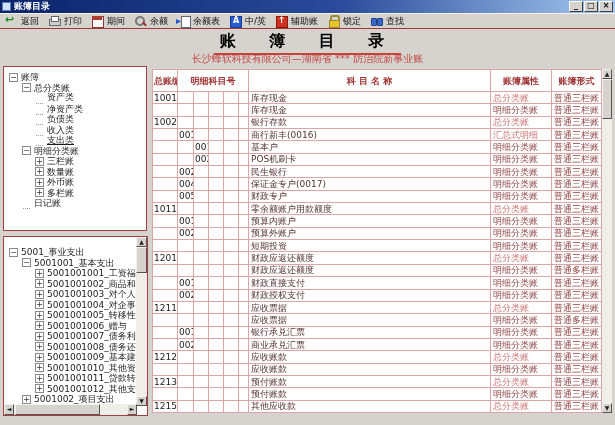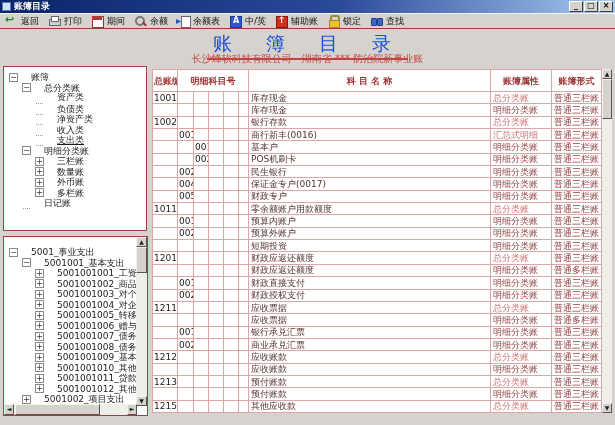--- a/index.html
+++ b/index.html
@@ -45,38 +45,38 @@
   .language-icon::after { content:"A"; position:absolute; left:4px; top:1px; color:#fff; font-size:8px; font-weight:bold; }
   .aux-ledger-icon::before{ content:""; position:absolute; left:1px; top:1px; width:10px; height:10px; background:#d03020; border:1px solid #8a1808; }
   .aux-ledger-icon::after { content:"↑"; position:absolute; left:3px; top:0px; color:#fff; font-size:9px; font-weight:bold; }
   .lock-icon::before{ content:""; position:absolute; left:3px; top:0px; width:6px; height:5px; border:2px solid #9a8a30; border-bottom:none; border-radius:3px 3px 0 0; }
   .lock-icon::after { content:""; position:absolute; left:2px; top:5px; width:9px; height:6px; background:#e8c32a; border:1px solid #9a8a30; }
   .find-icon::before{ content:""; position:absolute; left:1px; top:3px; width:4px; height:6px; background:#3a66c8; border:1px solid #223f88; border-radius:1px; }
   .find-icon::after { content:""; position:absolute; left:7px; top:3px; width:4px; height:6px; background:#3a66c8; border:1px solid #223f88; border-radius:1px; }
   
   .doc-title-wrap { position:absolute; left:0; top:31px; width:615px; text-align:center; }
   .doc-title {
-    display:inline-block; color:#1d4ed8; font-size:19px; font-weight:normal;
+    display:inline-block; color:#000000; font-size:16px; font-weight:bold;
     letter-spacing:11px; word-spacing:6px; border-bottom:2px solid #c6403c; padding:0 6px 1px 6px;
   }
   .doc-subtitle { position:absolute; left:0; top:52px; width:615px; text-align:center; color:#c14a46; font-size:10px; }
   
   .panel {
     position:absolute; background:#fff; border:1px solid #a04040; overflow:hidden;
   }
   #books-panel    { left:3px; top:66px;  width:144px; height:165px; padding:5px 0 0 2px; }
   #subjects-panel { left:3px; top:236px; width:145px; height:180px; padding:10px 0 0 2px; }
   .titem { height:10.5px; line-height:10.5px; white-space:nowrap; color:#1c1c1c; display:flex; align-items:center; }
   .tbox {
     width:9px; height:9px; min-width:9px; border:1px solid #8a8a8a; background:#fff;
     font-size:8px; line-height:7px; text-align:center; color:#333; margin-right:3px; display:inline-block;
   }
   .tspace { width:12px; min-width:12px; display:inline-block; position:relative; }
   .tspace::before { content:""; position:absolute; left:1px; top:5px; width:7px; border-top:1px dotted #9a9a9a; }
-  .tlabel { font-size:9px; overflow:hidden; white-space:nowrap;margin-left:10px; }
+  .tlabel { font-size:9px; overflow:hidden; white-space:nowrap; }
   
   .sb-btn {
     position:absolute; background:#d6d3ce; border:1px solid; border-color:#f4f2ee #555 #555 #f4f2ee;
     color:#222; font-size:6px; line-height:8px; text-align:center; overflow:hidden;
   }
   .sb-track { position:absolute; background:#f0eee8; }
   .sb-thumb { position:absolute; background:#d6d3ce; border:1px solid; border-color:#f4f2ee #555 #555 #f4f2ee; }
   
   #subj-vscroll { position:absolute; right:0; top:0; width:11px; height:169px; }
   #subj-hscroll { position:absolute; left:0; bottom:0; height:11px; width:133px; }
@@ -159,25 +159,25 @@
     <div class="titem" style="padding-left: 16px;">
       <span class="tbox">−</span>
       <span class="tlabel">总分类账</span>
     </div>
     <div class="titem" style="padding-left: 29px; font-family: Liberation Mono, monospace;">
       <span class="tspace"></span>
       <span class="tlabel">资产类</span>
     </div>
     <div class="titem" style="padding-left: 29px;">
       <span class="tspace"></span>
-      <span class="tlabel">负债类</span>
+      <span class="tlabel">净资产类</span>
     </div>
     <div class="titem" style="padding-left: 29px;">
       <span class="tspace"></span>
-      <span class="tlabel">净资产类</span>
+      <span class="tlabel">负债类</span>
     </div>
     <div class="titem" style="padding-left: 29px;">
       <span class="tspace"></span>
       <span class="tlabel">收入类</span>
     </div>
     <div class="titem" style="padding-left: 29px; text-decoration: underline;">
       <span class="tspace"></span>
       <span class="tlabel">支出类</span>
     </div>
     <div class="titem" style="padding-left: 16px;">

